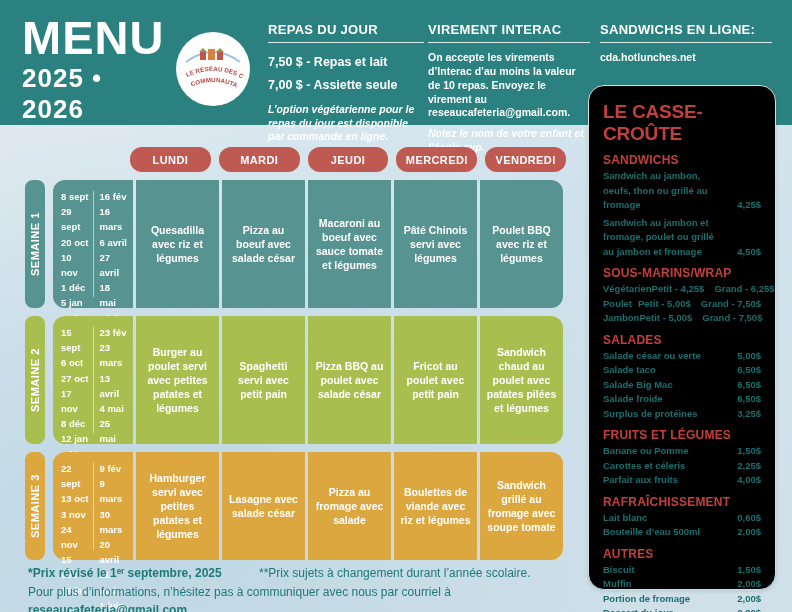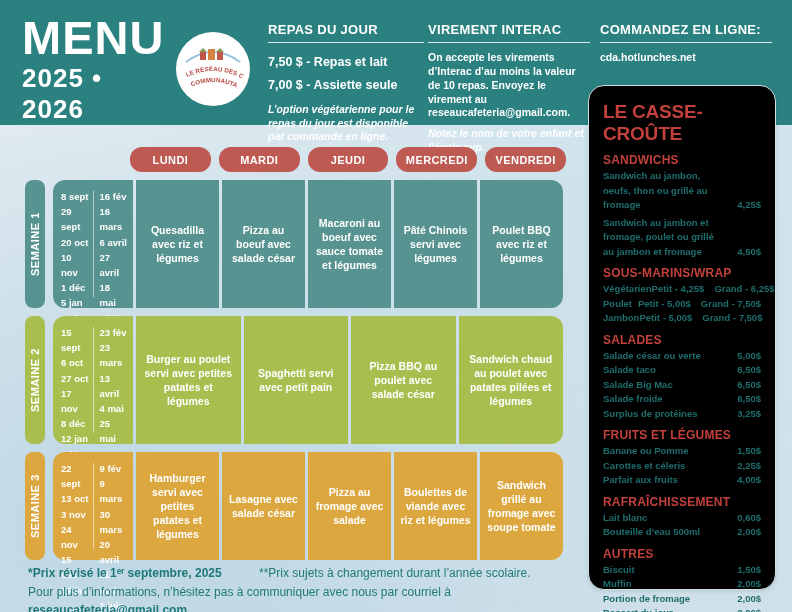--- a/index.html
+++ b/index.html
@@ -121,21 +121,21 @@
       <p class="note">L’option végétarienne pour le repas du jour est disponible par commande en ligne.</p>
     </section>
 
     <section class="hcol virement">
       <h3>VIREMENT INTERAC</h3>
       <p class="body"><span>On accepte les virements d’Interac d’au moins la valeur de 10 repas. Envoyez le virement au </span><strong>reseaucafeteria@gmail.com.</strong></p>
       <p class="note">Notez le nom de votre enfant et l’école svp.</p>
     </section>
 
     <section class="hcol commandez">
-      <h3>COMMANDEZ EN LIGNE:</h3>
+      <h3>SANDWICHS EN LIGNE:</h3>
       <div class="url">cda.hotlunches.net</div>
     </section>
   </header>
 
   <div class="days">
     <div class="day-btn">LUNDI</div>
     <div class="day-btn">MARDI</div>
     <div class="day-btn">JEUDI</div>
     <div class="day-btn">MERCREDI</div>
     <div class="day-btn">VENDREDI</div>
@@ -185,20 +185,21 @@
           <div class="dates-col">23 fév
 23 mars
 13 avril
 4 mai
 25 mai
 15 juin</div>
         </div>
         <div class="meal-cell fill">Burger au poulet servi avec petites patates et légumes</div>
         <div class="meal-cell fill">Spaghetti servi avec petit pain</div>
         <div class="meal-cell fill">Pizza BBQ au poulet avec salade césar</div>
+        <div class="meal-cell fill">Fricot au poulet avec petit pain</div>
         <div class="meal-cell fill">Sandwich chaud au poulet avec patates pilées et légumes</div>
       </div>
     </div>
 
     <div class="week-row w3">
       <div class="week-tab fill">SEMAINE 3</div>
       <div class="week-body">
         <div class="dates-cell fill">
           <div class="dates-col">22 sept
 13 oct

